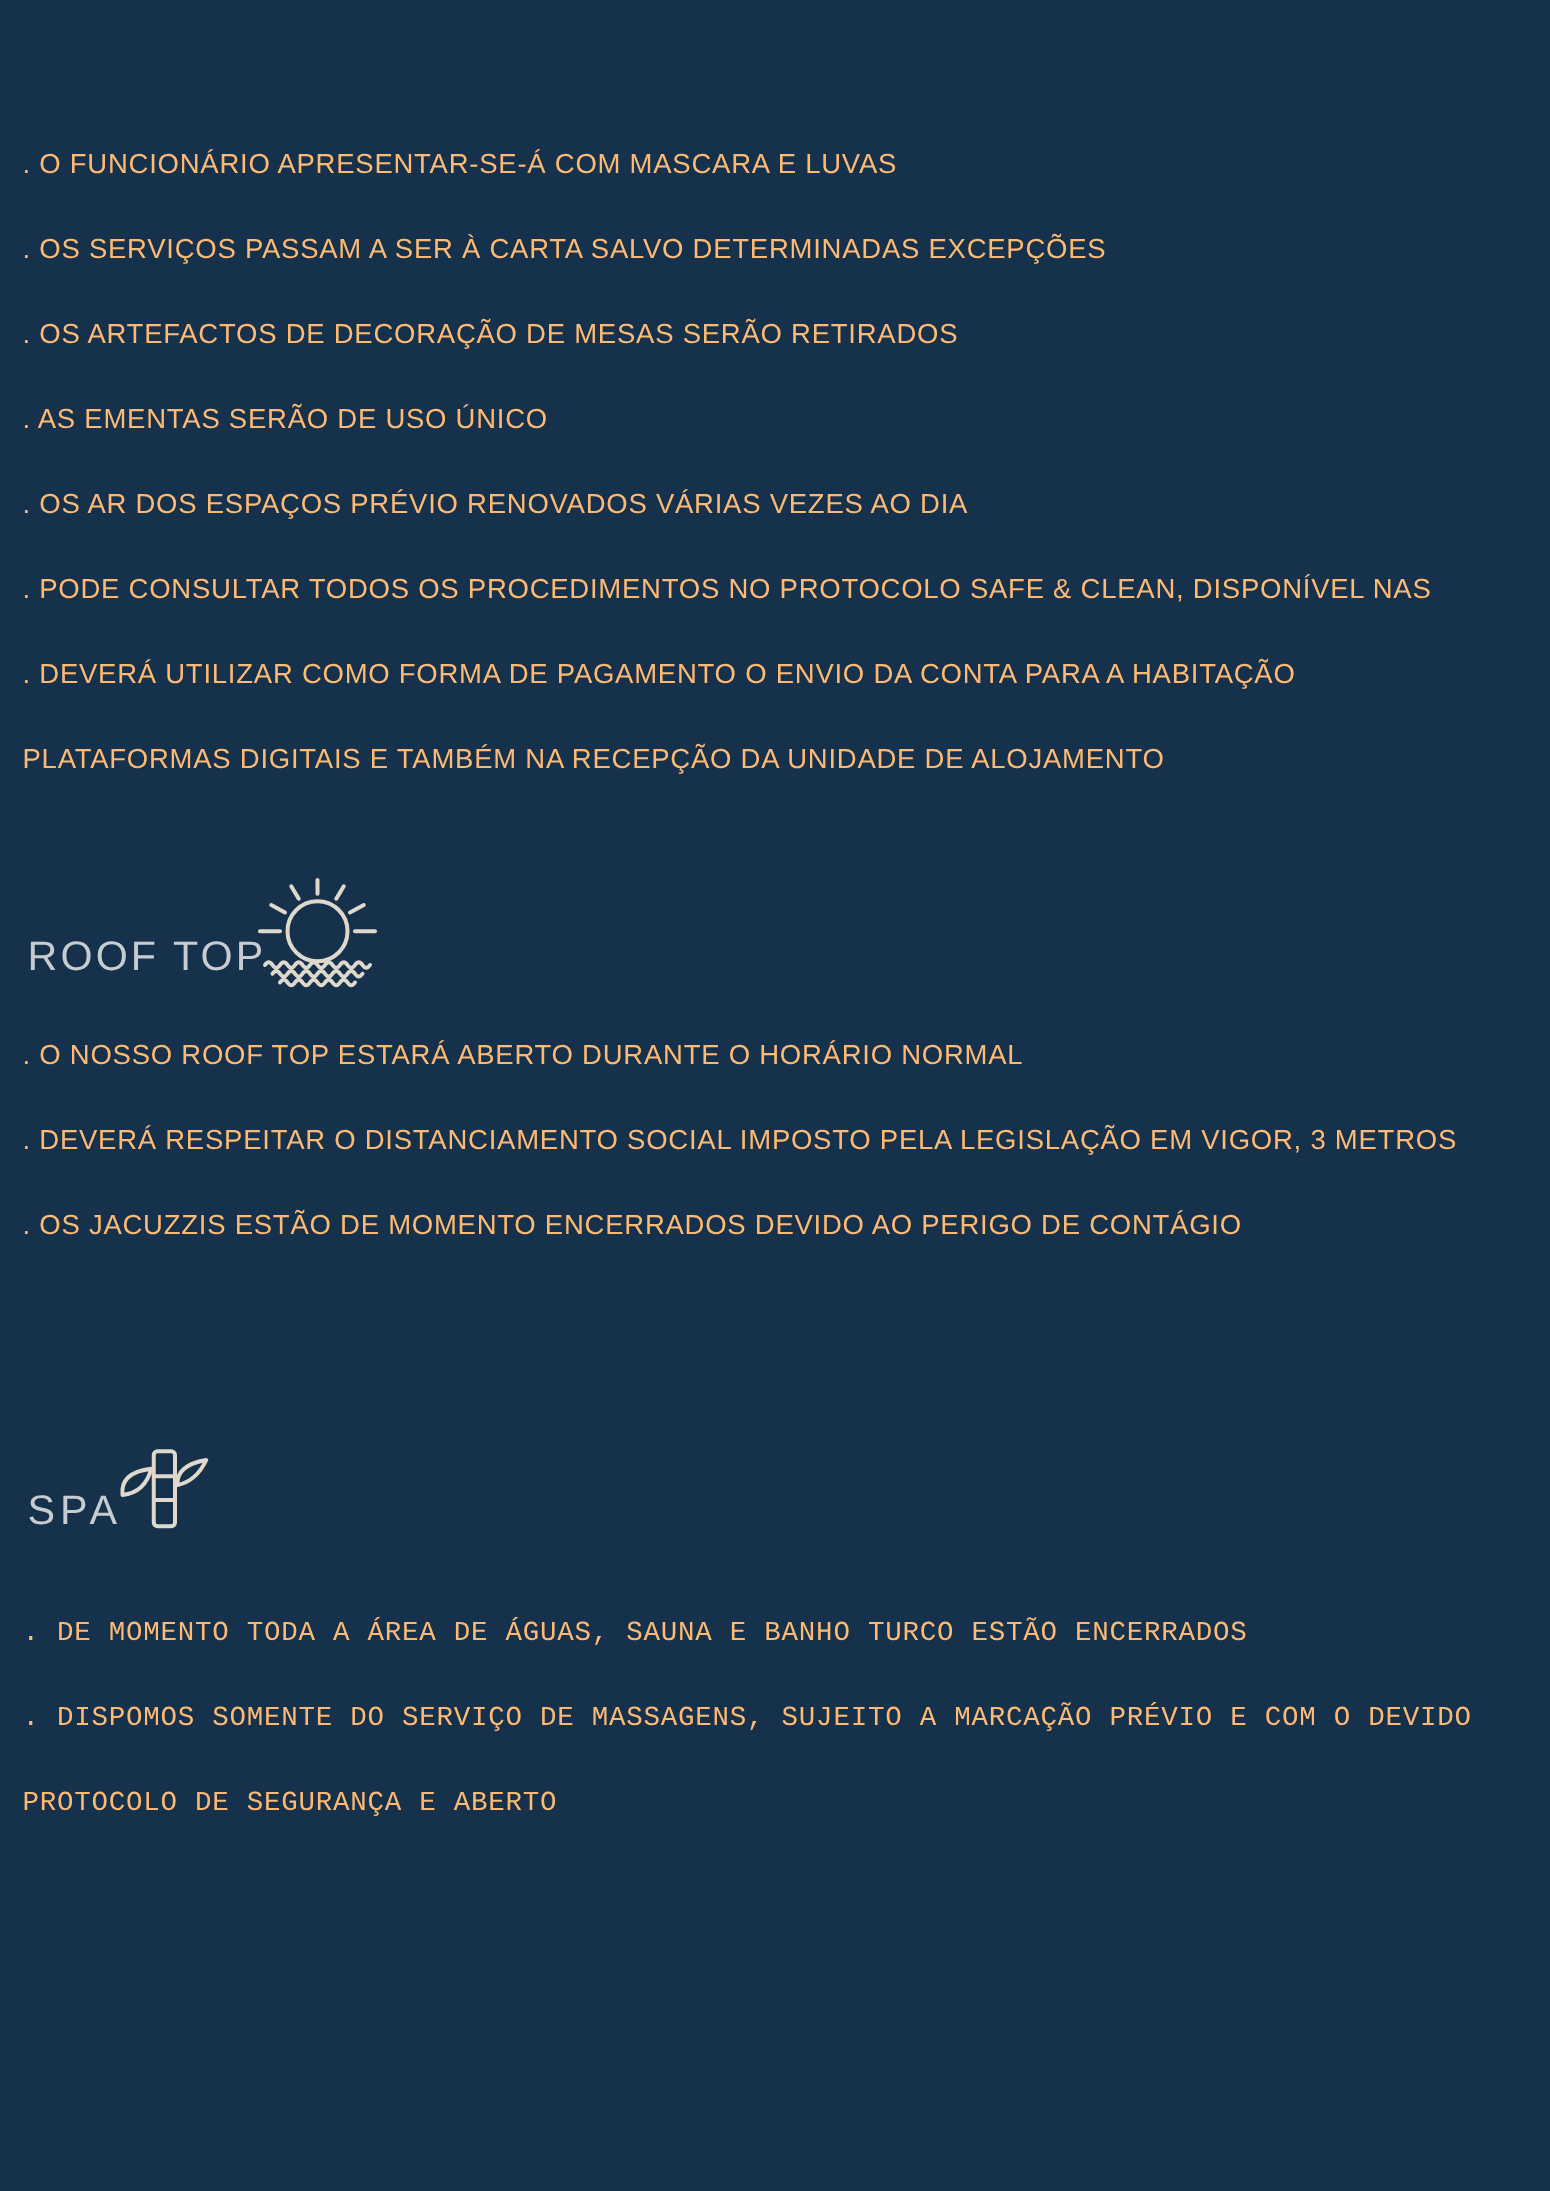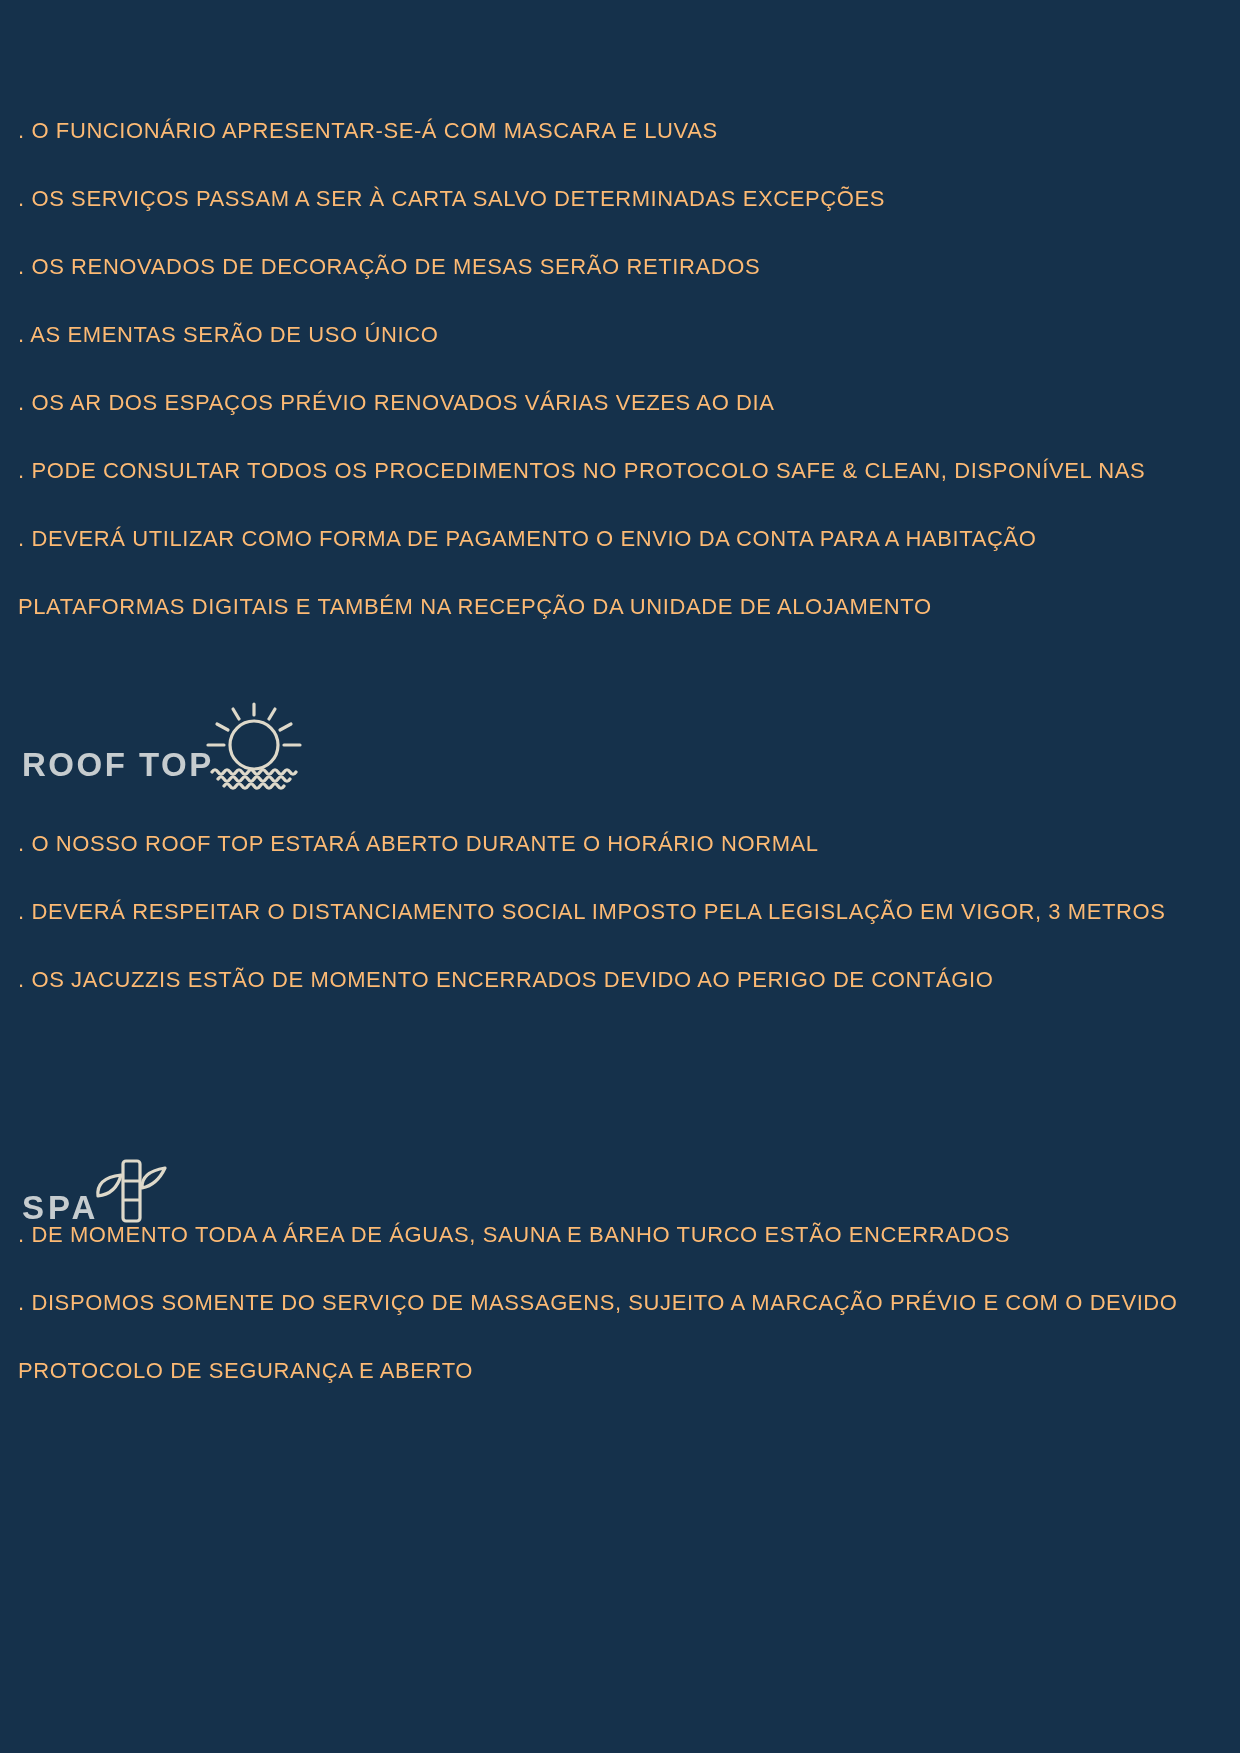--- a/index.html
+++ b/index.html
@@ -24,27 +24,27 @@
     display: flex;
     align-items: center;
     font-size: 22px;
     font-weight: 300;
     letter-spacing: 0.6px;
     white-space: nowrap;
     color: #fdba74;
   }
   #intro-lines   { top: 97px; }
   #rooftop-lines { top: 810px; }
-  #spa-lines     { top: 1201px; }
+  #spa-lines     { top: 1272px; font-family: Liberation Mono, monospace; }
 
   .section-title {
     position: absolute;
     margin: 0;
     font-size: 33px;
-    font-weight: 700;
+    font-weight: 400;
     color: #c6cccf;
     letter-spacing: 2.5px;
     line-height: 1;
     white-space: nowrap;
   }
   #rooftop-title { left: 22px; top: 748px; }
   #spa-title     { left: 22px; top: 1191px; letter-spacing: 4px; }
 
   .icon-svg {
     position: absolute;
@@ -60,21 +60,21 @@
     stroke-linecap: round;
     stroke-linejoin: round;
   }
 </style>
 </head>
 <body>
 
 <div class="lines-block" id="intro-lines">
   <div class="line">. O FUNCIONÁRIO APRESENTAR-SE-Á COM MASCARA E LUVAS</div>
   <div class="line">. OS SERVIÇOS PASSAM A SER À CARTA SALVO DETERMINADAS EXCEPÇÕES</div>
-  <div class="line">. OS RENOVADOS DE DECORAÇÃO DE MESAS SERÃO RETIRADOS</div>
+  <div class="line">. OS ARTEFACTOS DE DECORAÇÃO DE MESAS SERÃO RETIRADOS</div>
   <div class="line">. AS EMENTAS SERÃO DE USO ÚNICO</div>
   <div class="line">. OS AR DOS ESPAÇOS PRÉVIO RENOVADOS VÁRIAS VEZES AO DIA</div>
   <div class="line">. PODE CONSULTAR TODOS OS PROCEDIMENTOS NO PROTOCOLO SAFE &amp; CLEAN, DISPONÍVEL NAS</div>
   <div class="line">. DEVERÁ UTILIZAR COMO FORMA DE PAGAMENTO O ENVIO DA CONTA PARA A HABITAÇÃO</div>
   <div class="line">PLATAFORMAS DIGITAIS E TAMBÉM NA RECEPÇÃO DA UNIDADE DE ALOJAMENTO</div>
 </div>
 
 <h2 class="section-title" id="rooftop-title">ROOF TOP</h2>
 <svg class="icon-svg" id="sunset-icon" width="116" height="96" viewBox="0 0 116 96" aria-hidden="true">
   <circle cx="58" cy="46" r="24"></circle>

